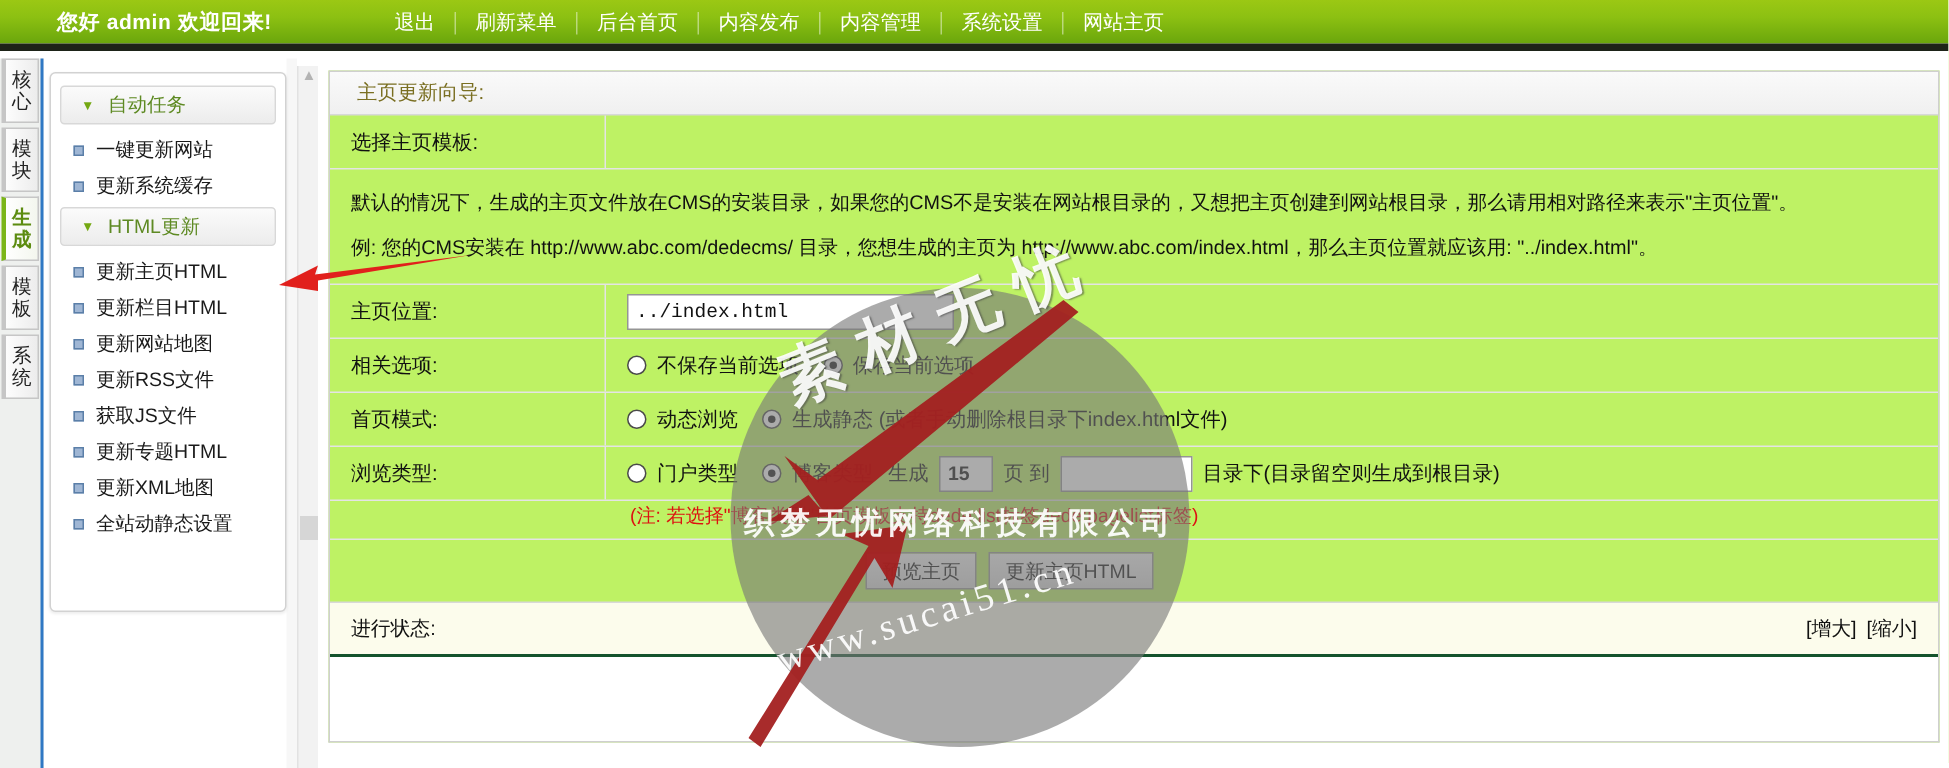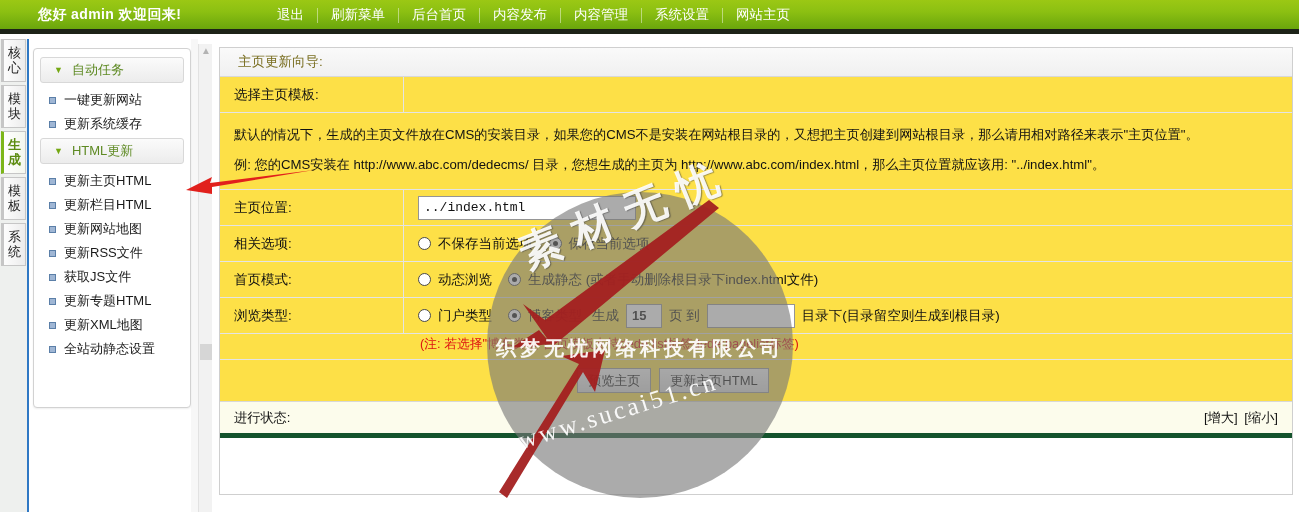--- a/index.html
+++ b/index.html
@@ -17,21 +17,21 @@
     position: absolute; left: 0; top: 0; width: 1299px; height: 34px;
     background: linear-gradient(to bottom, #9bc814 0%, #8cc012 40%, #6aa60c 100%);
     border-bottom: 5px solid #1d2318;
   }
   #welcome {
     position: absolute; left: 38px; top: 6px;
     color: #ffffff; font-size: 14px; font-weight: bold;
     letter-spacing: 0.4px; white-space: nowrap;
   }
   #topnav {
-    position: absolute; left: 264px; top: 7px;
+    position: absolute; left: 250px; top: 7px;
     display: flex; align-items: center; white-space: nowrap;
   }
   #topnav .nav-item {
     color: #ffffff; font-size: 13.5px; padding: 0 13px; cursor: pointer;
     text-decoration: none; line-height: 16px;
   }
   #topnav .nav-sep {
     width: 1px; height: 15px; background: rgba(255,255,255,0.45);
   }
 
@@ -103,21 +103,21 @@
   }
   #sbcolbg {
     position: absolute; left: 191px; top: 39px; width: 7px; height: 473px;
     background: #f7f7f7;
   }
 
   
   #content {
     position: absolute; left: 219px; top: 47px; width: 1074px;
     border: 1px solid #cfcfcf; border-top: none;
-    background: #fde047;
+    background: #bef264;
   }
   .c-head {
     height: 30px; background: linear-gradient(to bottom,#fafafa,#f0f0f0);
     border-top: 1px solid #cfcfcf;
     border-bottom: 1px solid #d8d8d8;
     display: flex; align-items: center; padding-left: 18px;
     color: #7a6f22; font-size: 13.5px;
   }
   .row {
     display: flex; border-bottom: 1px solid #e4e4e4; min-height: 36px;
@@ -168,21 +168,21 @@
     border-bottom: 1px solid #e4e4e4;
   }
   .btnrow {
     display: flex; justify-content: center; align-items: center;
     height: 42px; border-bottom: 1px solid #d8d8d8; gap: 8px;
     padding-right: 166px;
   }
   .statusrow {
     display: flex; align-items: center; justify-content: space-between;
     height: 36px; background: #fcfcec;
-    border-bottom: 5px solid #14532d;
+    border-bottom: 2px solid #14532d;
     padding: 0 14px;
     font-size: 13.2px; color: #111;
   }
   .statusrow .zoomlinks span { margin-left: 3px; cursor: pointer; }
   #logarea { height: 56px; background: #ffffff; }
 
   
   #wm {
     position: absolute; left: 487px; top: 192px;
     width: 306px; height: 306px;

